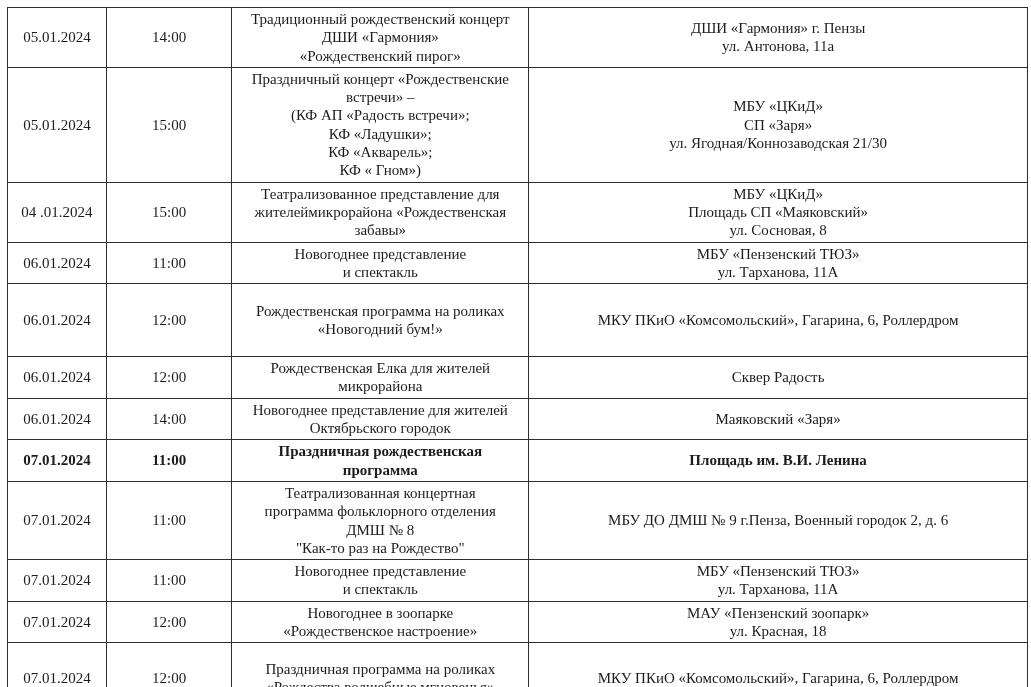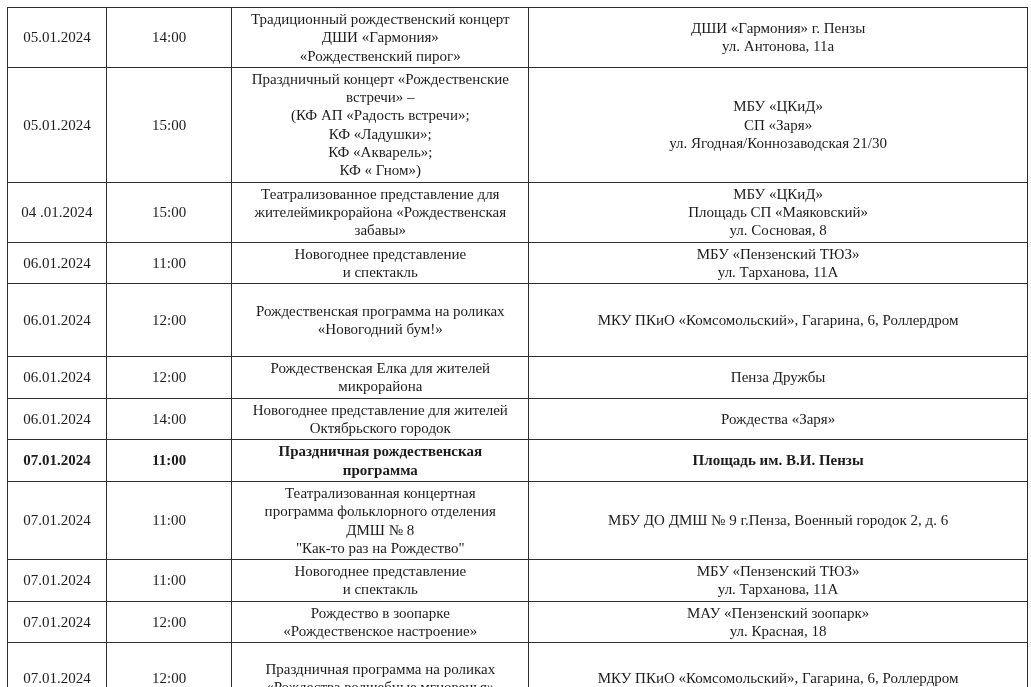--- a/index.html
+++ b/index.html
@@ -112,35 +112,35 @@
         <td>12:00</td>
         <td>Рождественская программа на роликах
 «Новогодний бум!»</td>
         <td>МКУ ПКиО «Комсомольский», Гагарина, 6, Роллердром</td>
       </tr>
       <tr>
         <td>06.01.2024</td>
         <td>12:00</td>
         <td>Рождественская Елка для жителей
 микрорайона</td>
-        <td>Пенза Дружбы</td>
+        <td>Сквер Радость</td>
       </tr>
       <tr>
         <td>06.01.2024</td>
         <td>14:00</td>
         <td>Новогоднее представление для жителей
 Октябрьского городок</td>
-        <td>Рождества «Заря»</td>
+        <td>Маяковский «Заря»</td>
       </tr>
       <tr class="bold">
         <td>07.01.2024</td>
         <td>11:00</td>
         <td>Праздничная рождественская
 программа</td>
-        <td>Площадь им. В.И. Пензы</td>
+        <td>Площадь им. В.И. Ленина</td>
       </tr>
       <tr>
         <td>07.01.2024</td>
         <td>11:00</td>
         <td>Театрализованная концертная
 программа фольклорного отделения
 ДМШ № 8
 "Как-то раз на Рождество"</td>
         <td>МБУ ДО ДМШ № 9 г.Пенза, Военный городок 2, д. 6</td>
       </tr>
@@ -148,21 +148,21 @@
         <td>07.01.2024</td>
         <td>11:00</td>
         <td>Новогоднее представление
 и спектакль</td>
         <td>МБУ «Пензенский ТЮЗ»
 ул. Тарханова, 11А</td>
       </tr>
       <tr>
         <td>07.01.2024</td>
         <td>12:00</td>
-        <td>Рождество в зоопарке
+        <td>Новогоднее в зоопарке
 «Рождественское настроение»</td>
         <td>МАУ «Пензенский зоопарк»
 ул. Красная, 18</td>
       </tr>
       <tr>
         <td>07.01.2024</td>
         <td>12:00</td>
         <td>Праздничная программа на роликах
 «Рождества волшебные мгновенья»</td>
         <td>МКУ ПКиО «Комсомольский», Гагарина, 6, Роллердром</td>

